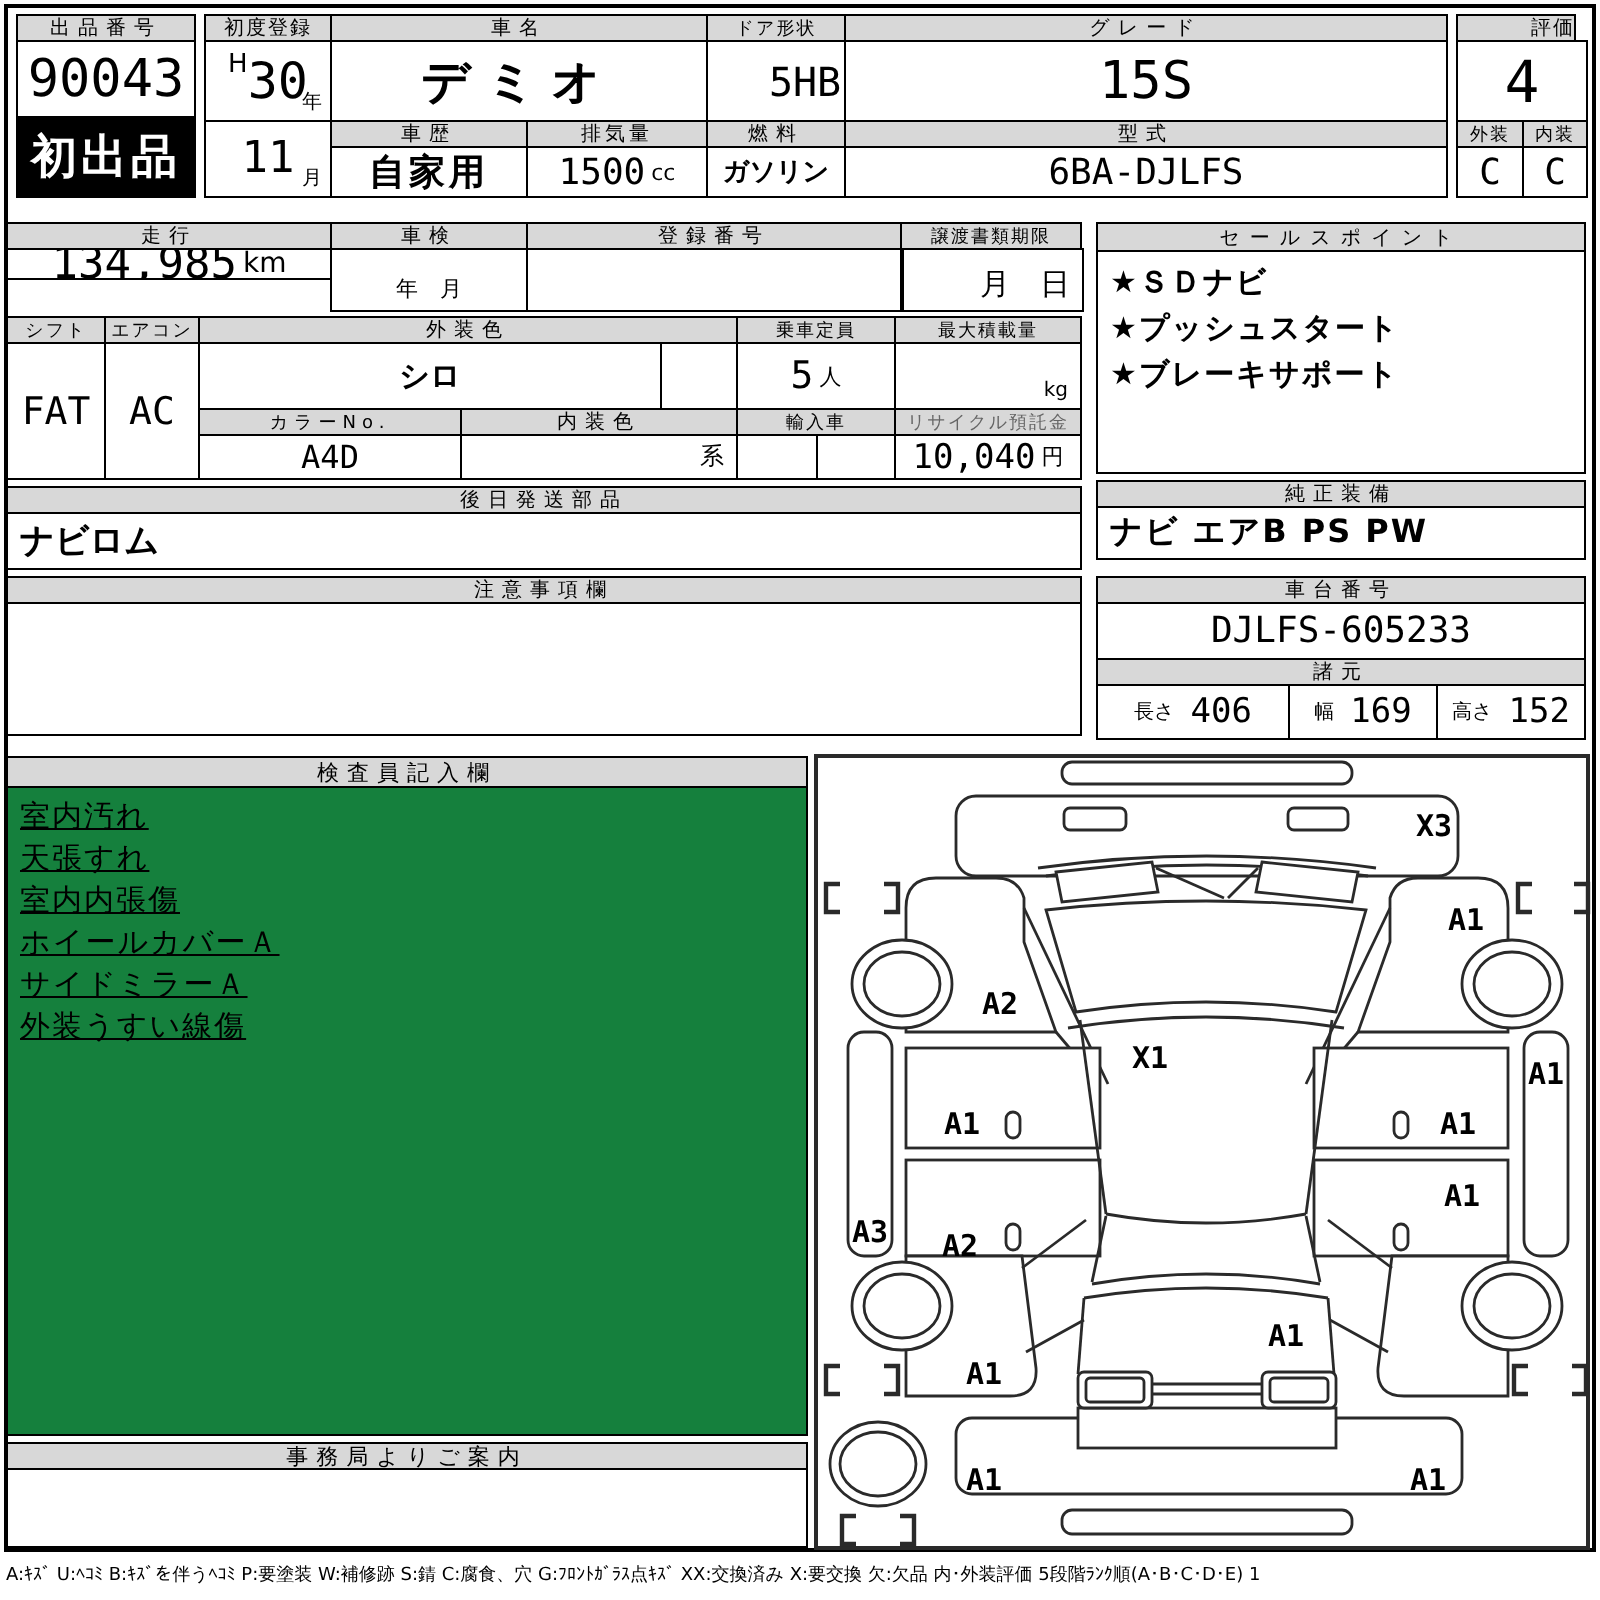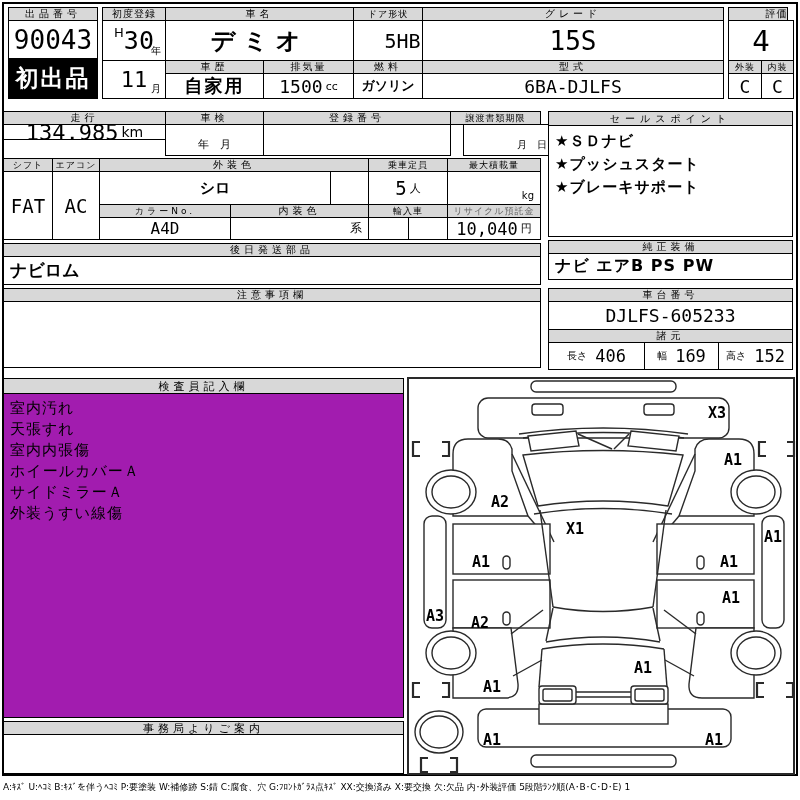--- a/index.html
+++ b/index.html
@@ -9,21 +9,21 @@
   .hdr.sm { font-size:9px; letter-spacing:1px; }
   .cell { background:#fff; border:1px solid #000; display:flex; align-items:center; justify-content:center; white-space:nowrap; overflow:hidden; }
   .mono { font-family:"DejaVu Sans Mono", monospace; }
   .outer-border { border:2px solid #000; background:transparent; pointer-events:none; }
   .blackbox { background:#000; color:#fff; font-weight:bold; }
   .unit { font-size:11px; margin-left:3px; }
   .left  { justify-content:flex-start; padding-left:6px; }
   .right { justify-content:flex-end; padding-right:6px; }
   .salesbox { border:1px solid #000; background:#fff; padding:4px 6px; }
   .salesbox div { font-size:15px; font-weight:bold; line-height:23px; letter-spacing:1px; }
-  .inspectorbox { border:1px solid #000; background:#a21caf; padding:4px 6px; }
+  .inspectorbox { border:1px solid #000; background:#15803d; padding:4px 6px;text-decoration:underline; }
   .inspectorbox div { font-size:15px; line-height:21px; letter-spacing:1px; }
   .legend { font-size:9px; letter-spacing:0px; color:#000; white-space:nowrap; }
   .suffix-br { position:absolute; right:4px; bottom:2px; font-size:10px; letter-spacing:0; }
   svg text.dlabel { font:bold 15px "DejaVu Sans Mono", monospace; fill:#000; }
   svg .ln { fill:none; stroke:#2a2a2a; stroke-width:1.4; }
   svg .fw { fill:#fff; stroke:#2a2a2a; stroke-width:1.4; }
   svg .bk { fill:none; stroke:#2a2a2a; stroke-width:2.2; }
 </style>
 </head>
 <body>
@@ -83,21 +83,21 @@
   <span class="unit" style="font-size:14px;">km</span>
 </div>
 
 <div class="b hdr" style="left:165px;top:111px;width:99px;height:14px;">車検</div>
 <div class="b cell" style="left:165px;top:124px;width:99px;height:32px;font-size:11px;align-items:flex-end;padding-bottom:3px;">年　月</div>
 
 <div class="b hdr" style="left:263px;top:111px;width:188px;height:14px;">登録番号</div>
 <div class="b cell" style="left:263px;top:124px;width:188px;height:32px;"></div>
 
 <div class="b hdr sm" style="left:450px;top:111px;width:91px;height:14px;">譲渡書類期限</div>
-<div class="b cell right" style="left:463px;top:124px;width:91px;height:32px;font-size:10px;align-items:flex-end;padding-bottom:3px;">月　日</div>
+<div class="b cell right" style="left:451px;top:124px;width:91px;height:32px;font-size:15px;align-items:flex-end;padding-bottom:3px;">月　日</div>
 
 <div class="b hdr sm" style="left:3px;top:158px;width:50px;height:14px;">シフト</div>
 <div class="b hdr sm" style="left:52px;top:158px;width:48px;height:14px;">エアコン</div>
 <div class="b cell mono" style="left:3px;top:171px;width:50px;height:69px;font-size:19px;">FAT</div>
 <div class="b cell mono" style="left:52px;top:171px;width:48px;height:69px;font-size:19px;">AC</div>
 
 <div class="b hdr" style="left:99px;top:158px;width:270px;height:14px;">外装色</div>
 <div class="b cell" style="left:99px;top:171px;width:232px;height:34px;font-size:15px;font-weight:bold;">シロ</div>
 <div class="b cell" style="left:330px;top:171px;width:39px;height:34px;"></div>
 

